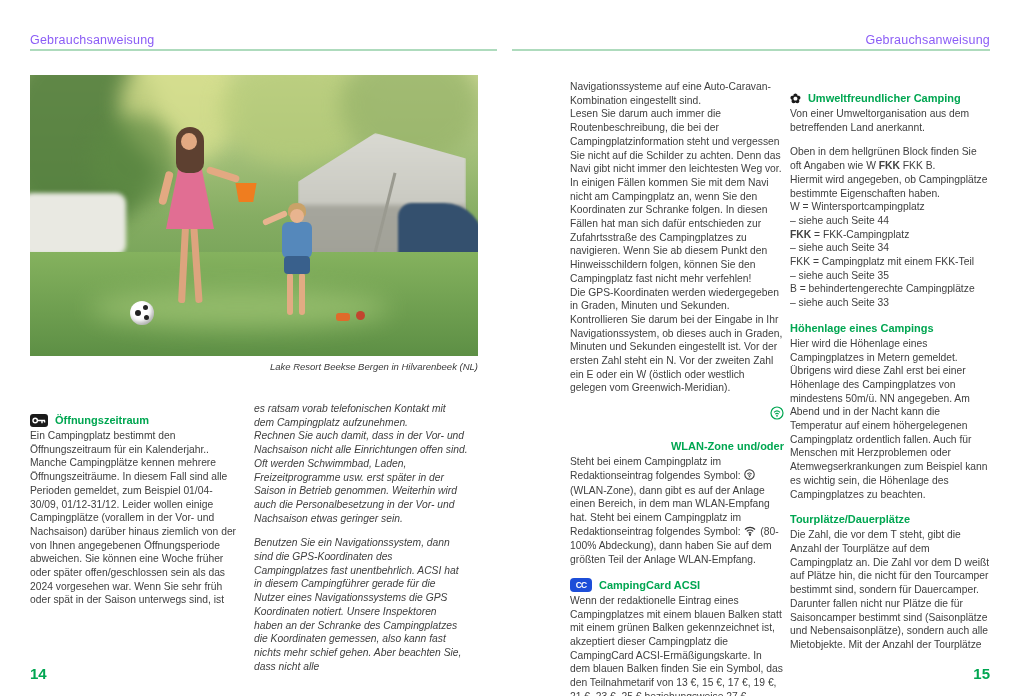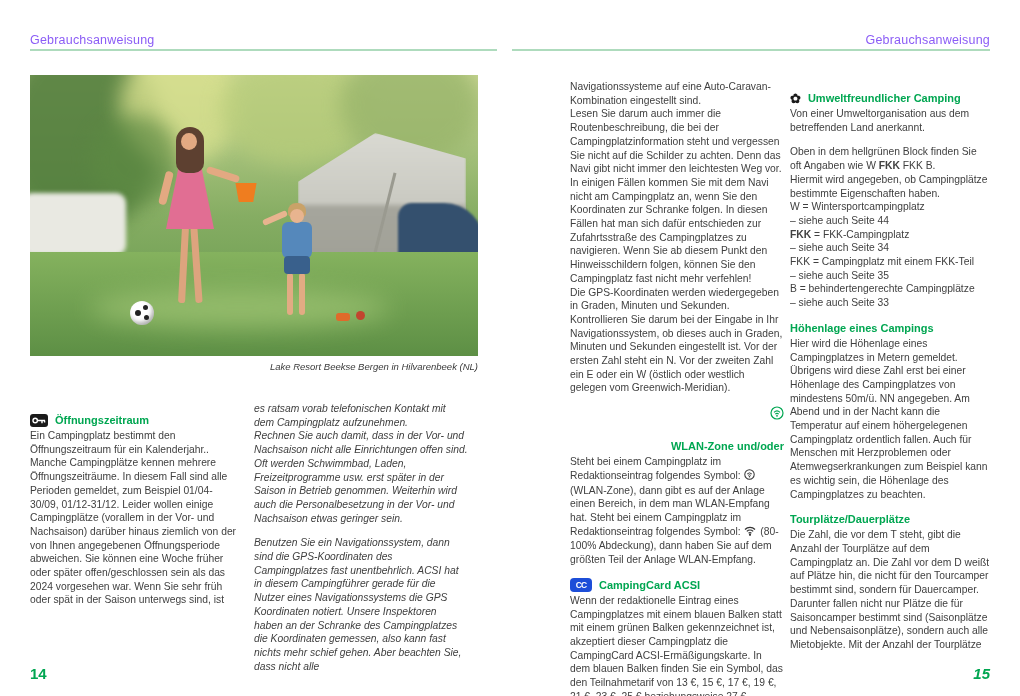--- a/index.html
+++ b/index.html
@@ -75,21 +75,21 @@
   .cc-badge{width:22px;height:14px;background:#1d4ed8;border-radius:4px;color:#fff;
     font-weight:bold;font-size:8.5px;display:inline-flex;align-items:center;justify-content:center;letter-spacing:-1px;}
   .flower{font-size:13px;color:#1a1a1a;line-height:13px;}
   .wlan-head-row{display:flex;align-items:flex-end;gap:19px;flex-direction:column;}
   .inline-ico{display:inline-block;vertical-align:-1px;margin:0 1px;}
   .bold{font-weight:bold;}
   .item-line{margin:0;}
 
   .pageno{position:absolute;bottom:14px;font-size:15px;font-weight:bold;color:#00a651;}
   .pn-left{left:30px;}
-  .pn-right{right:30px;font-style:italic;}
+  .pn-right{right:30px;}
 </style>
 </head>
 <body>
 
 <div class="running-head rh-left">Gebrauchsanweisung</div>
 <div class="running-head rh-right">Gebrauchsanweisung</div>
 <div class="head-rule rule-left"></div>
 <div class="head-rule rule-right"></div>
 
 <div class="photo">

